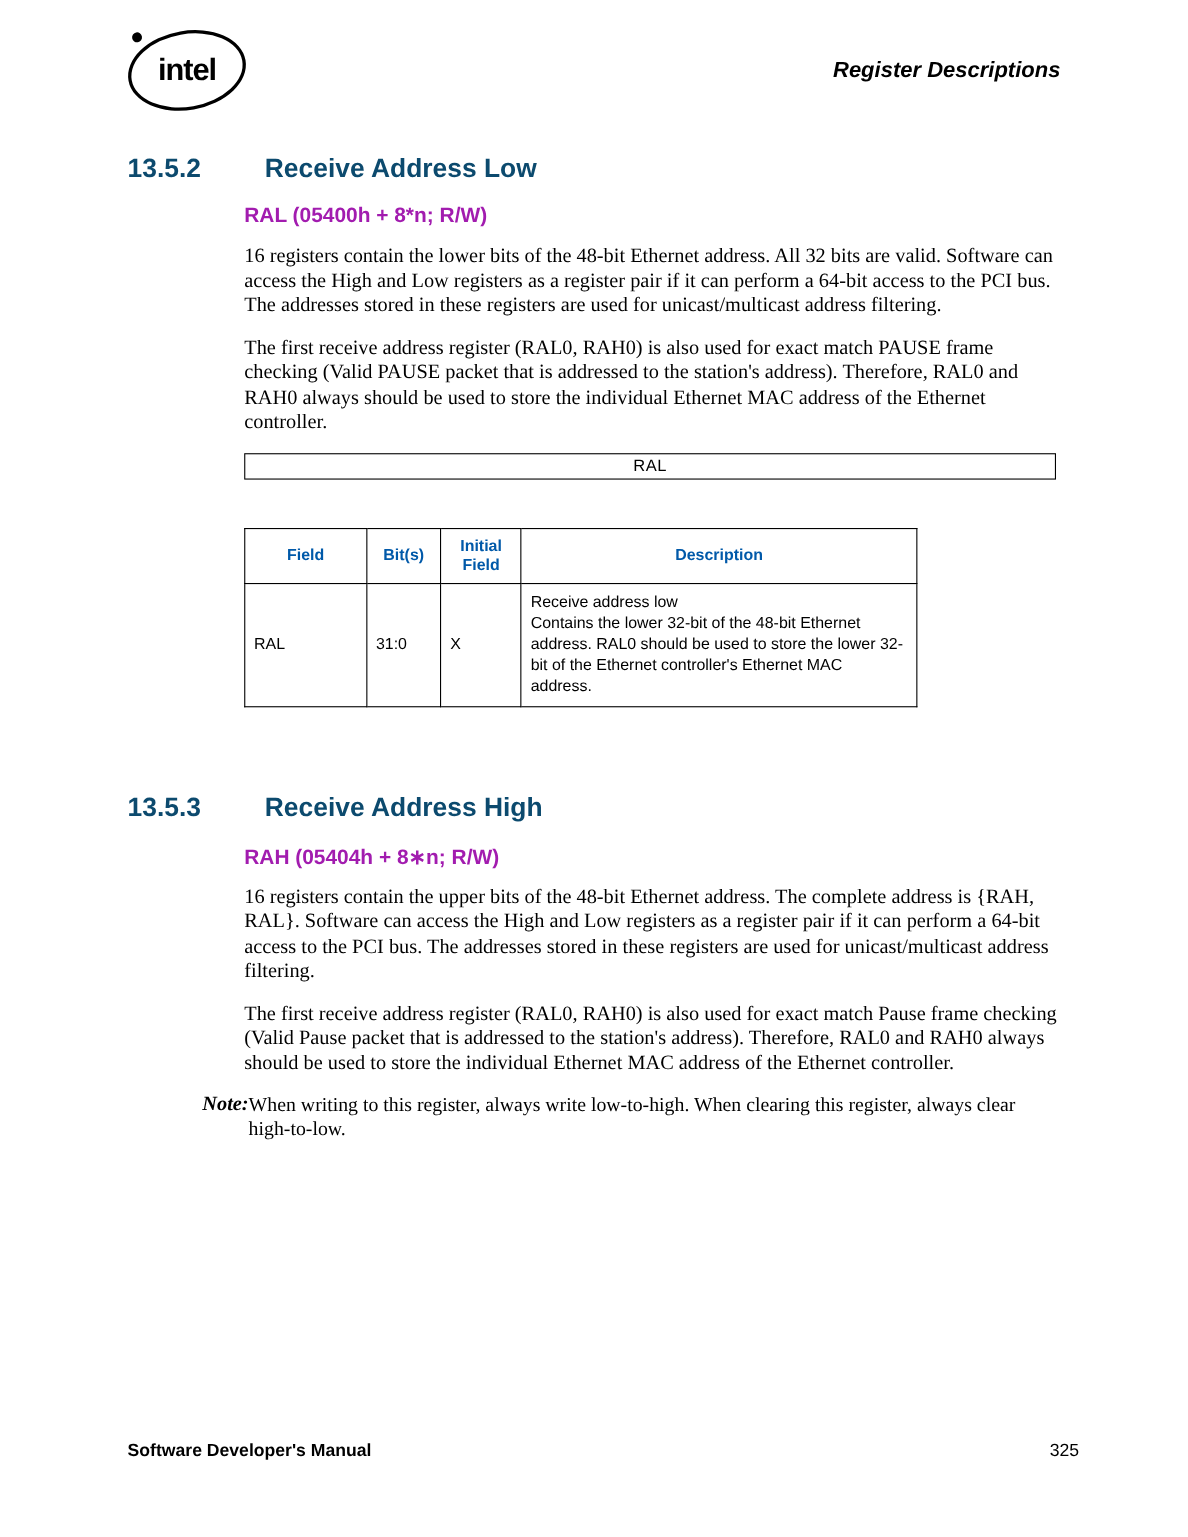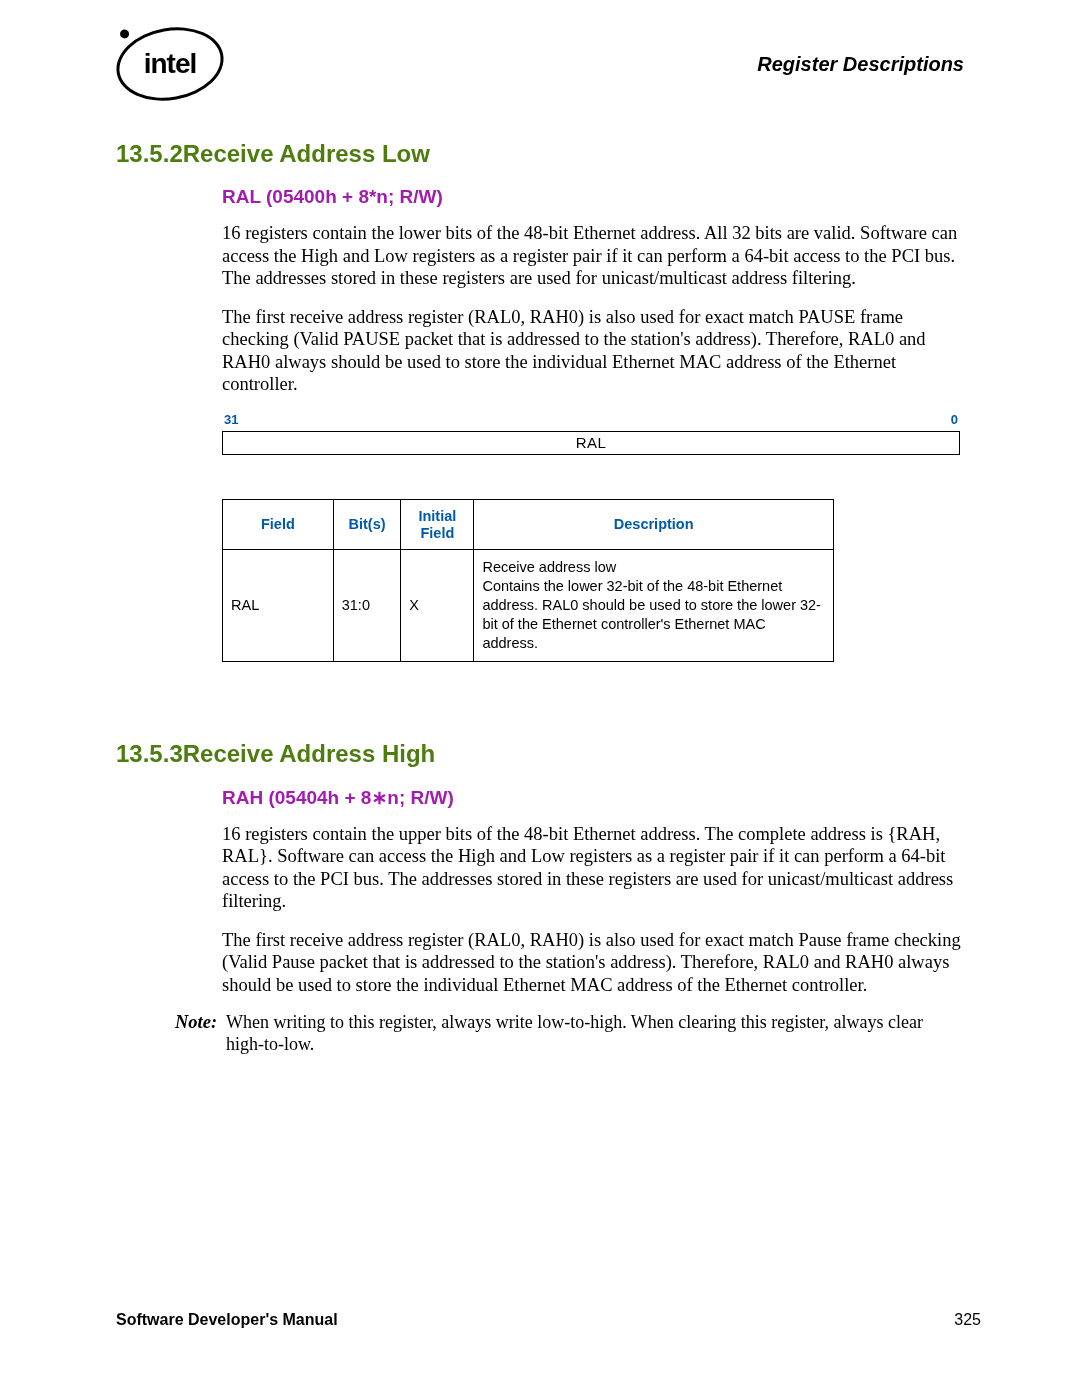--- a/index.html
+++ b/index.html
@@ -64,23 +64,24 @@
   }
   .header-title {
     font-family: Arial, Helvetica, sans-serif;
     font-weight: bold;
     font-style: italic;
     font-size: 20px;
   }
 
   .section-heading {
     display: flex;
-    font-family: Arial, Helvetica, sans-serif;
-    font-weight: bold;
-    color: #4d7c0f;
+    gap: 58px;
+    font-family: Arial, Helvetica, sans-serif;
+    font-weight: bold;
+    color: #0c4a6e;
     font-size: 24px;
     margin: 20px 0 18px 0;
   }
   .subheading {
     font-family: Arial, Helvetica, sans-serif;
     font-weight: bold;
     color: #a21caf;
     font-size: 19px;
     margin-left: 106px;
     margin-bottom: 14px;
@@ -163,21 +164,21 @@
     display: flex;
     margin-top: 12px;
     margin-bottom: 16px;
   }
   .note-label {
     font-style: italic;
     font-weight: bold;
     font-size: 18.5px;
     width: 60px;
     flex: 0 0 60px;
-    text-align: center;
+    text-align: right;
     margin-left: 50px;
   }
   .note-text {
     font-size: 18px;
     line-height: 1.22;
     flex: 1;
   }
 
   .footer {
     position: absolute;
@@ -206,24 +207,20 @@
 
   <div class="section-heading">
     <span>13.5.2</span>
     <span>Receive Address Low</span>
   </div>
   <div class="subheading">RAL (05400h + 8*n; R/W)</div>
   <div class="body-text">16 registers contain the lower bits of the 48-bit Ethernet address. All 32 bits are valid. Software can access the High and Low registers as a register pair if it can perform a 64-bit access to the PCI bus. The addresses stored in these registers are used for unicast/multicast address filtering.</div>
   <div class="body-text">The first receive address register (RAL0, RAH0) is also used for exact match PAUSE frame checking (Valid PAUSE packet that is addressed to the station's address). Therefore, RAL0 and RAH0 always should be used to store the individual Ethernet MAC address of the Ethernet controller.</div>
 
   <div class="bit-layout-wrap">
-    <div class="bit-range">
-      <span>31</span>
-      <span>0</span>
-    </div>
     <div class="bit-box">RAL</div>
   </div>
 
   <table class="reg-table">
     <thead>
       <tr>
         <th class="col-field">Field</th>
         <th class="col-bits">Bit(s)</th>
         <th class="col-iv">Initial Field</th>
         <th class="desc-head">Description</th>

